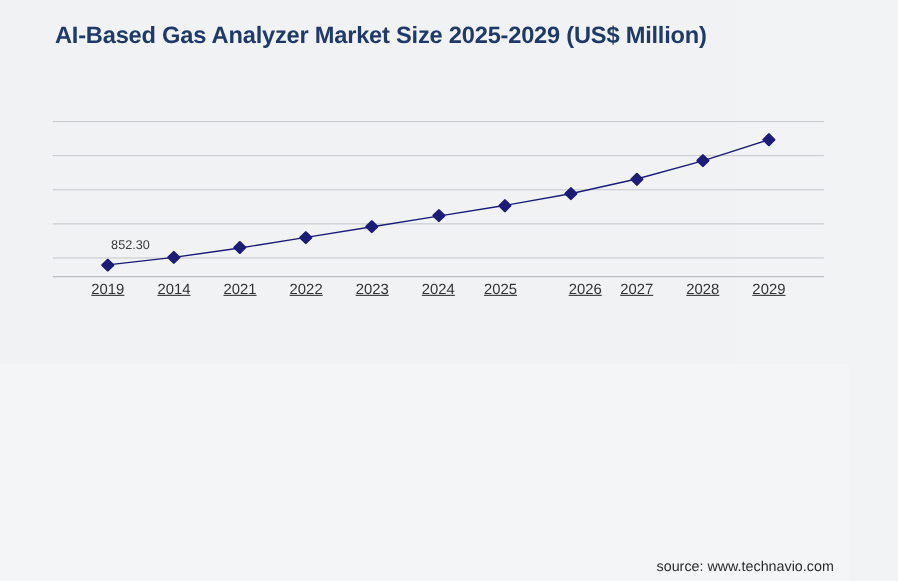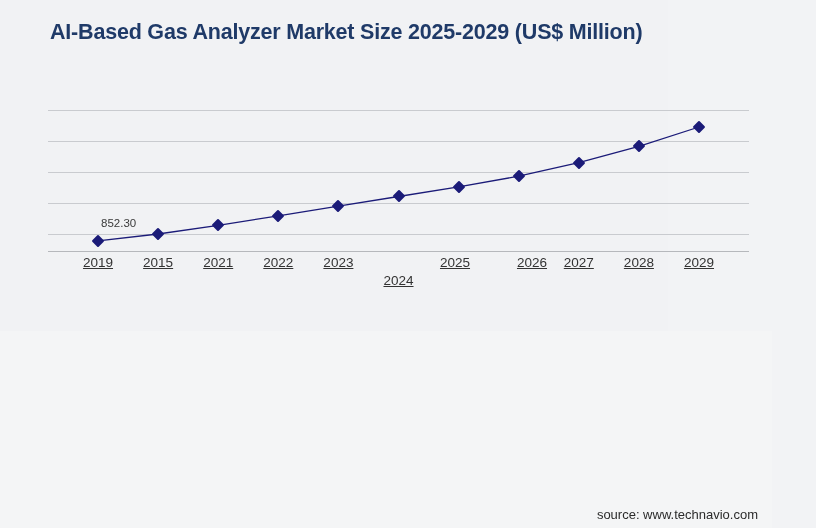--- a/index.html
+++ b/index.html
@@ -95,25 +95,25 @@
           <div class="marker" style="left: 590.9px; top: 46.279px;"></div>
           <div class="marker" style="left: 651px; top: 26.983px;"></div>
         </div>
       <div id="dlabels">
           <div class="dlabel" style="left: 42px; top: 116.796px; padding-left: 11px;">852.30</div>
         </div>
     </div>
 
     <div class="xlabels" id="xlabels">
         <div class="xlabel" style="left: 50px;">2019</div>
-        <div class="xlabel" style="left: 110.1px;">2015</div>
+        <div class="xlabel" style="left: 110.1px;">2014</div>
         <div class="xlabel" style="left: 170.2px; text-align: center;">2021</div>
         <div class="xlabel" style="left: 230.3px;">2022</div>
         <div class="xlabel" style="left: 290.4px;">2023</div>
-        <div class="xlabel" style="left: 350.5px; margin-top: 18px;">2024</div>
+        <div class="xlabel" style="left: 350.5px;">2024</div>
         <div class="xlabel" style="left: 407px;">2025</div>
         <div class="xlabel" style="left: 484px;">2026</div>
         <div class="xlabel" style="left: 530.8px;">2027</div>
         <div class="xlabel" style="left: 590.9px;">2028</div>
         <div class="xlabel" style="left: 651px;">2029</div>
       </div>
   </div>
 
   <div class="bottom-panel">
 

